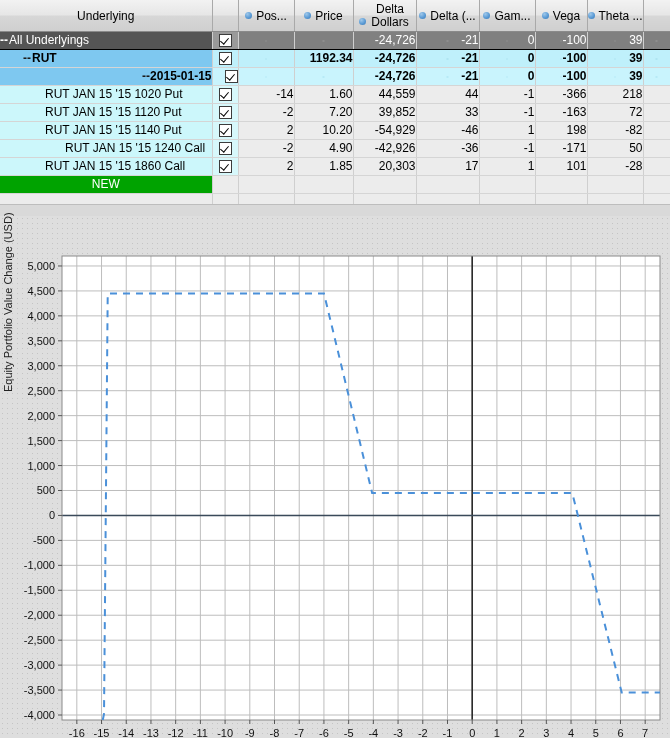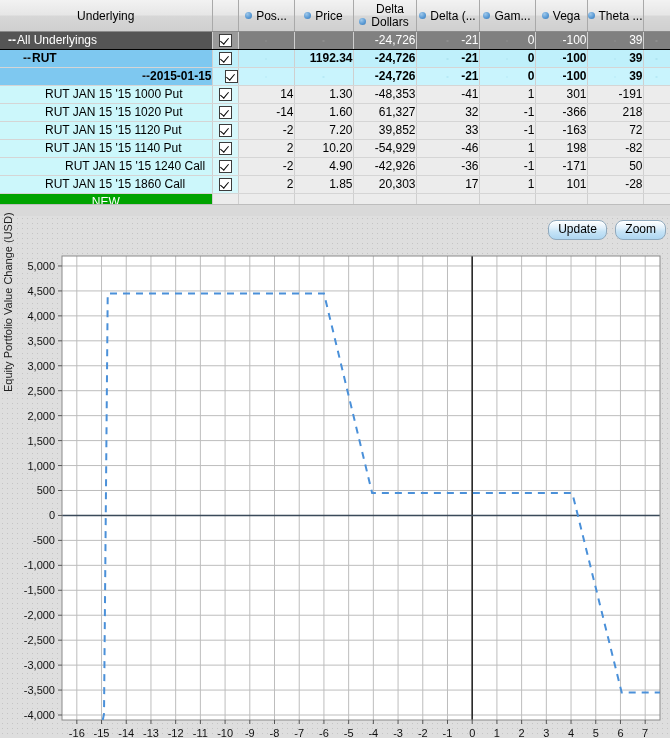--- a/index.html
+++ b/index.html
@@ -178,21 +178,21 @@
             <span class="sortdot"></span><span class="hlabel">Vega</span>
           </th>
           <th class="hcell">
             <span class="sortdot"></span><span class="hlabel">Theta ...</span>
           </th>
           <th class="hcell"></th>
         </tr>
       </thead>
       <tbody id="tbody">
           <tr class="row-all">
-            <td class="name" style="padding-left: 8px; margin-top: 35px;"><span class="treeexp">--</span><span>All Underlyings</span></td>
+            <td class="name" style="padding-left: 0; margin-top: 35px;"><span class="treeexp">--</span><span>All Underlyings</span></td>
             <td class="chk dotbg"><span class="cbox"></span></td>
             <td class="num dotbg"></td>
             <td class="num dotbg"></td>
             <td class="num dotbg">-24,726</td>
             <td class="num dotbg">-21</td>
             <td class="num dotbg">0</td>
             <td class="num dotbg">-100</td>
             <td class="num dotbg">39</td>
             <td class="dotbg"></td>
           </tr>
@@ -214,38 +214,26 @@
             <td class="num dotbg"></td>
             <td class="num dotbg"></td>
             <td class="num dotbg">-24,726</td>
             <td class="num dotbg">-21</td>
             <td class="num dotbg">0</td>
             <td class="num dotbg">-100</td>
             <td class="num dotbg">39</td>
             <td class="dotbg"></td>
           </tr>
           <tr class="row-leaf">
-            <td class="name" style="padding-left: 45px;"><span>RUT JAN 15 '15 1000 Put</span></td>
-            <td class="chk dotbg"><span class="cbox"></span></td>
-            <td class="num dotbg">14</td>
-            <td class="num dotbg">1.30</td>
-            <td class="num dotbg">-48,353</td>
-            <td class="num dotbg">-41</td>
-            <td class="num dotbg">1</td>
-            <td class="num dotbg">301</td>
-            <td class="num dotbg">-191</td>
-            <td class="dotbg"></td>
-          </tr>
-          <tr class="row-leaf">
             <td class="name" style="padding-left: 45px;"><span>RUT JAN 15 '15 1020 Put</span></td>
             <td class="chk dotbg"><span class="cbox"></span></td>
             <td class="num dotbg">-14</td>
             <td class="num dotbg">1.60</td>
-            <td class="num dotbg">61,327</td>
-            <td class="num dotbg">32</td>
+            <td class="num dotbg">44,559</td>
+            <td class="num dotbg">44</td>
             <td class="num dotbg">-1</td>
             <td class="num dotbg">-366</td>
             <td class="num dotbg">218</td>
             <td class="dotbg"></td>
           </tr>
           <tr class="row-leaf">
             <td class="name" style="padding-left: 45px;"><span>RUT JAN 15 '15 1120 Put</span></td>
             <td class="chk dotbg"><span class="cbox"></span></td>
             <td class="num dotbg">-2</td>
             <td class="num dotbg">7.20</td>
@@ -318,24 +306,20 @@
           </tr>
         </tbody>
     </table>
   </div>
 
   <div id="splitter">
     <div class="dots"></div>
   </div>
 
   <div id="chart-panel">
-    <div id="btnbar">
-      <span class="btn">Update</span>
-      <span class="btn">Zoom</span>
-    </div>
     <div id="plot-wrap">
       <div id="ylabel">Equity Portfolio Value Change (USD)</div>
       <svg id="plot" width="670" height="496">
           <rect x="62" y="14" width="598" height="464" fill="#ffffff"></rect>
           <line x1="76.82644628099177" y1="14" x2="76.82644628099177" y2="478" stroke="#bdbdbd" stroke-width="1"></line>
           <line x1="101.53719008264466" y1="14" x2="101.53719008264466" y2="478" stroke="#bdbdbd" stroke-width="1"></line>
           <line x1="126.24793388429755" y1="14" x2="126.24793388429755" y2="478" stroke="#bdbdbd" stroke-width="1"></line>
           <line x1="150.95867768595042" y1="14" x2="150.95867768595042" y2="478" stroke="#bdbdbd" stroke-width="1"></line>
           <line x1="175.66942148760333" y1="14" x2="175.66942148760333" y2="478" stroke="#bdbdbd" stroke-width="1"></line>
           <line x1="200.3801652892562" y1="14" x2="200.3801652892562" y2="478" stroke="#bdbdbd" stroke-width="1"></line>

